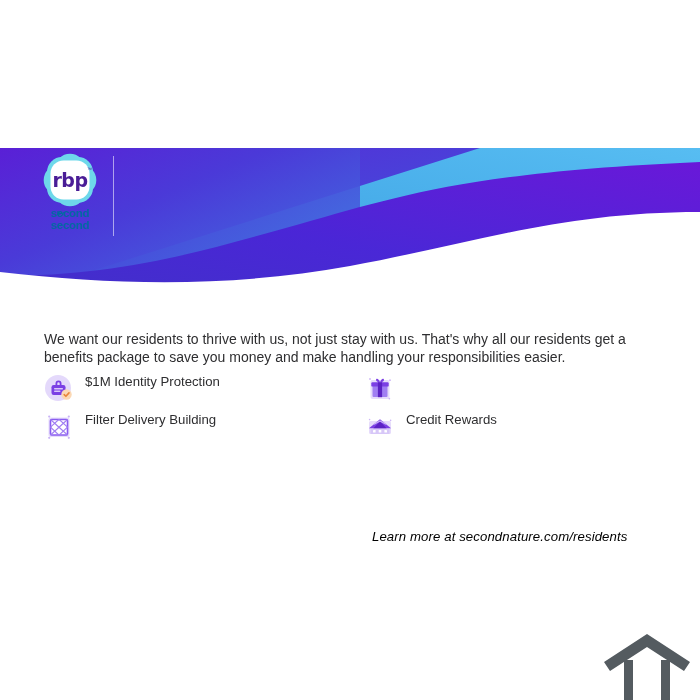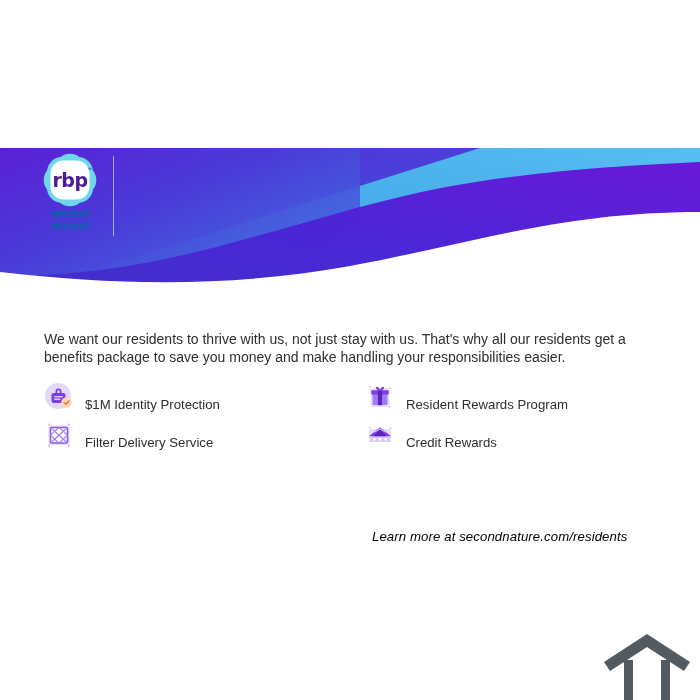--- a/index.html
+++ b/index.html
@@ -144,21 +144,21 @@
   }
   .benefit-col {
     position: absolute;
     top: 0;
   }
   #benefit-col-left  { left: 0px; }
   #benefit-col-right { left: 321px; }
 
   .benefit-row {
     display: flex;
-    align-items: flex-end;
+    align-items: flex-start;
     height: 38px;
   }
   .benefit-icon {
     width: 30px;
     height: 30px;
     flex: 0 0 30px;
     position: relative;
   }
   .benefit-icon svg { display: block; }
   .benefit-label {
@@ -289,21 +289,21 @@
             <path d="M14.8 7.5 L6.5 15.2"></path>
           </g>
           <g fill="#c9b3f6">
             <circle cx="5.2" cy="4.6" r="1.1"></circle>
             <circle cx="24.8" cy="4.6" r="1.1"></circle>
             <circle cx="5.2" cy="25.8" r="1.1"></circle>
             <circle cx="24.8" cy="25.8" r="1.1"></circle>
           </g>
         </svg>
       </span>
-      <span class="benefit-label">Filter Delivery Service</span>
+      <span class="benefit-label">Filter Delivery Building</span>
     </div>
 
   </div>
 
   <div class="benefit-col" id="benefit-col-right">
 
     <div class="benefit-row">
       <span class="benefit-icon">
         <svg width="30" height="30" viewBox="0 0 30 30">
           <rect x="5.5" y="6" width="19" height="19" rx="2" fill="#e6dcfb"></rect>
@@ -312,21 +312,20 @@
           <rect x="12.9" y="8.2" width="4.2" height="15" fill="#5b22c4"></rect>
           <path d="M15 8.2 C 12.2 8.2 10.4 6.6 11.2 5.2 C 12.0 3.9 14.1 5.2 15 8.2 Z" fill="#7b3fe4"></path>
           <path d="M15 8.2 C 17.8 8.2 19.6 6.6 18.8 5.2 C 18.0 3.9 15.9 5.2 15 8.2 Z" fill="#7b3fe4"></path>
           <g fill="#cdb6f7">
             <circle cx="5.0" cy="5.0" r="0.9"></circle>
             <circle cx="25.0" cy="6.2" r="0.9"></circle>
             <circle cx="24.3" cy="24.6" r="0.9"></circle>
           </g>
         </svg>
       </span>
-      <span class="benefit-label">Resident Rewards Program</span>
     </div>
 
     <div class="benefit-row">
       <span class="benefit-icon">
         <svg width="30" height="30" viewBox="0 0 30 30">
           <rect x="4" y="9" width="22" height="13" rx="1.5" fill="#e6dcfb"></rect>
           <rect x="5.5" y="16.5" width="19" height="5.5" fill="#d7c7f8"></rect>
           <g fill="#ffffff">
             <rect x="8.0" y="18.0" width="2.6" height="2.6" rx="0.4"></rect>
             <rect x="13.7" y="18.0" width="2.6" height="2.6" rx="0.4"></rect>

